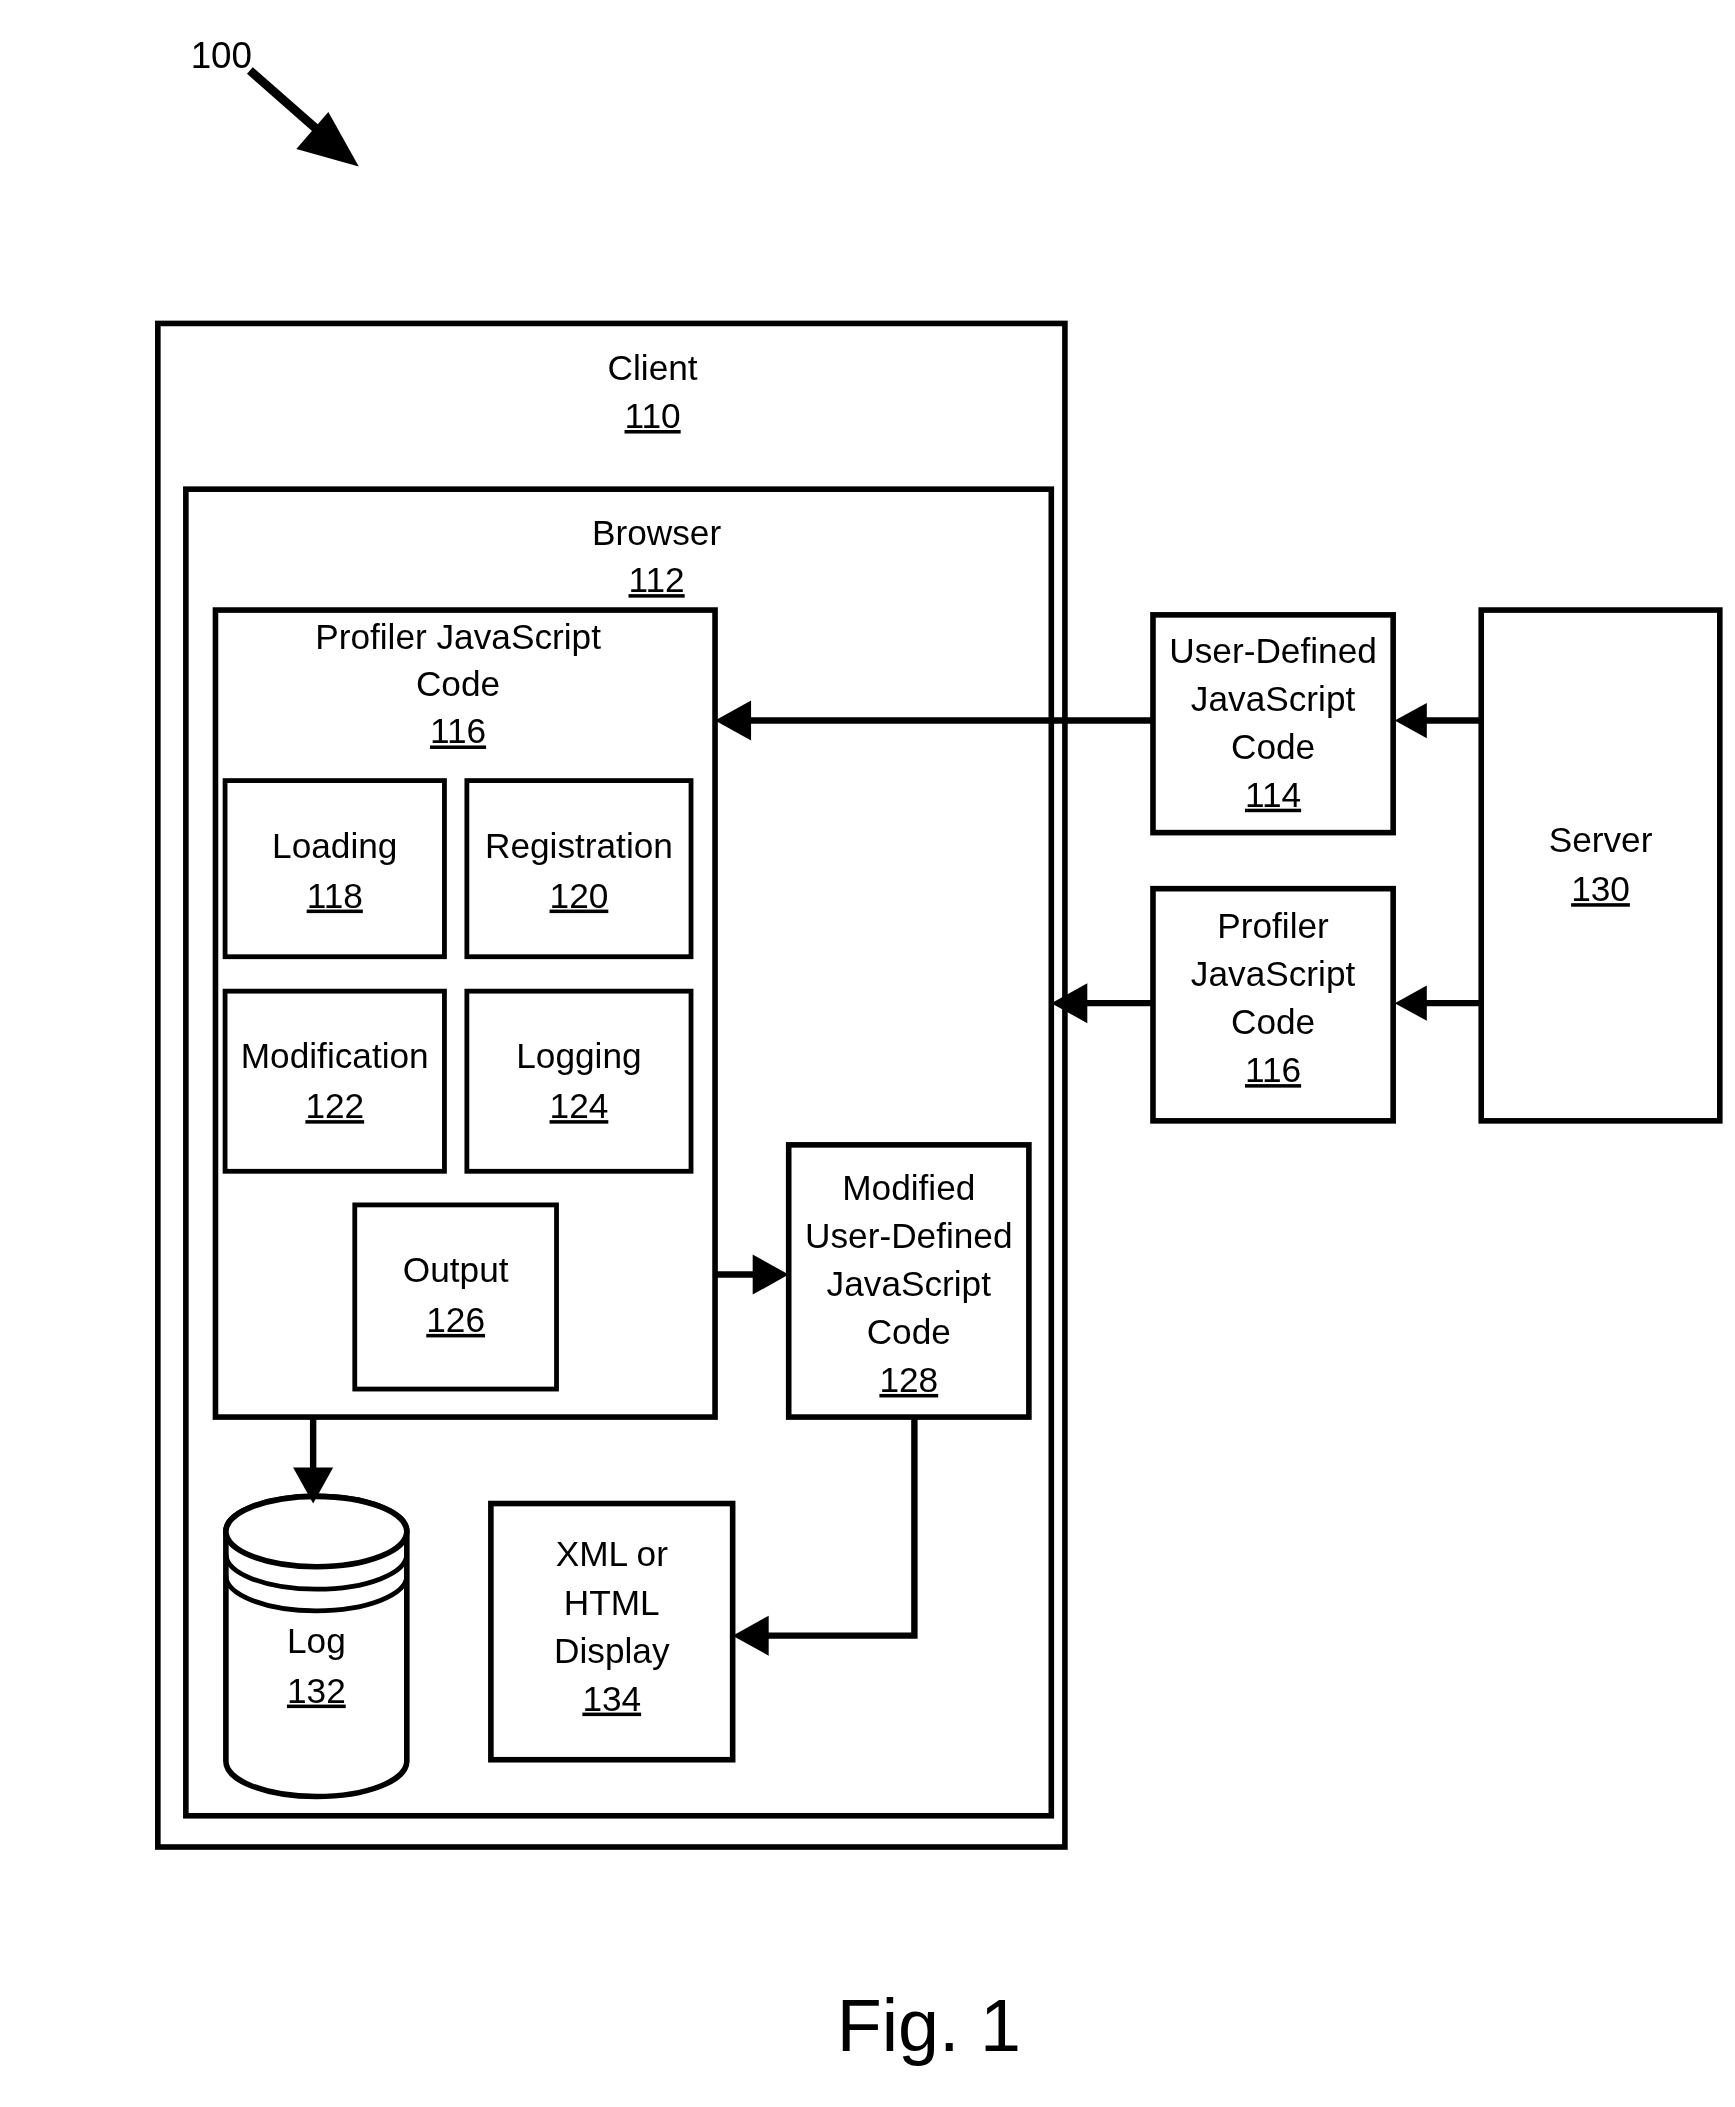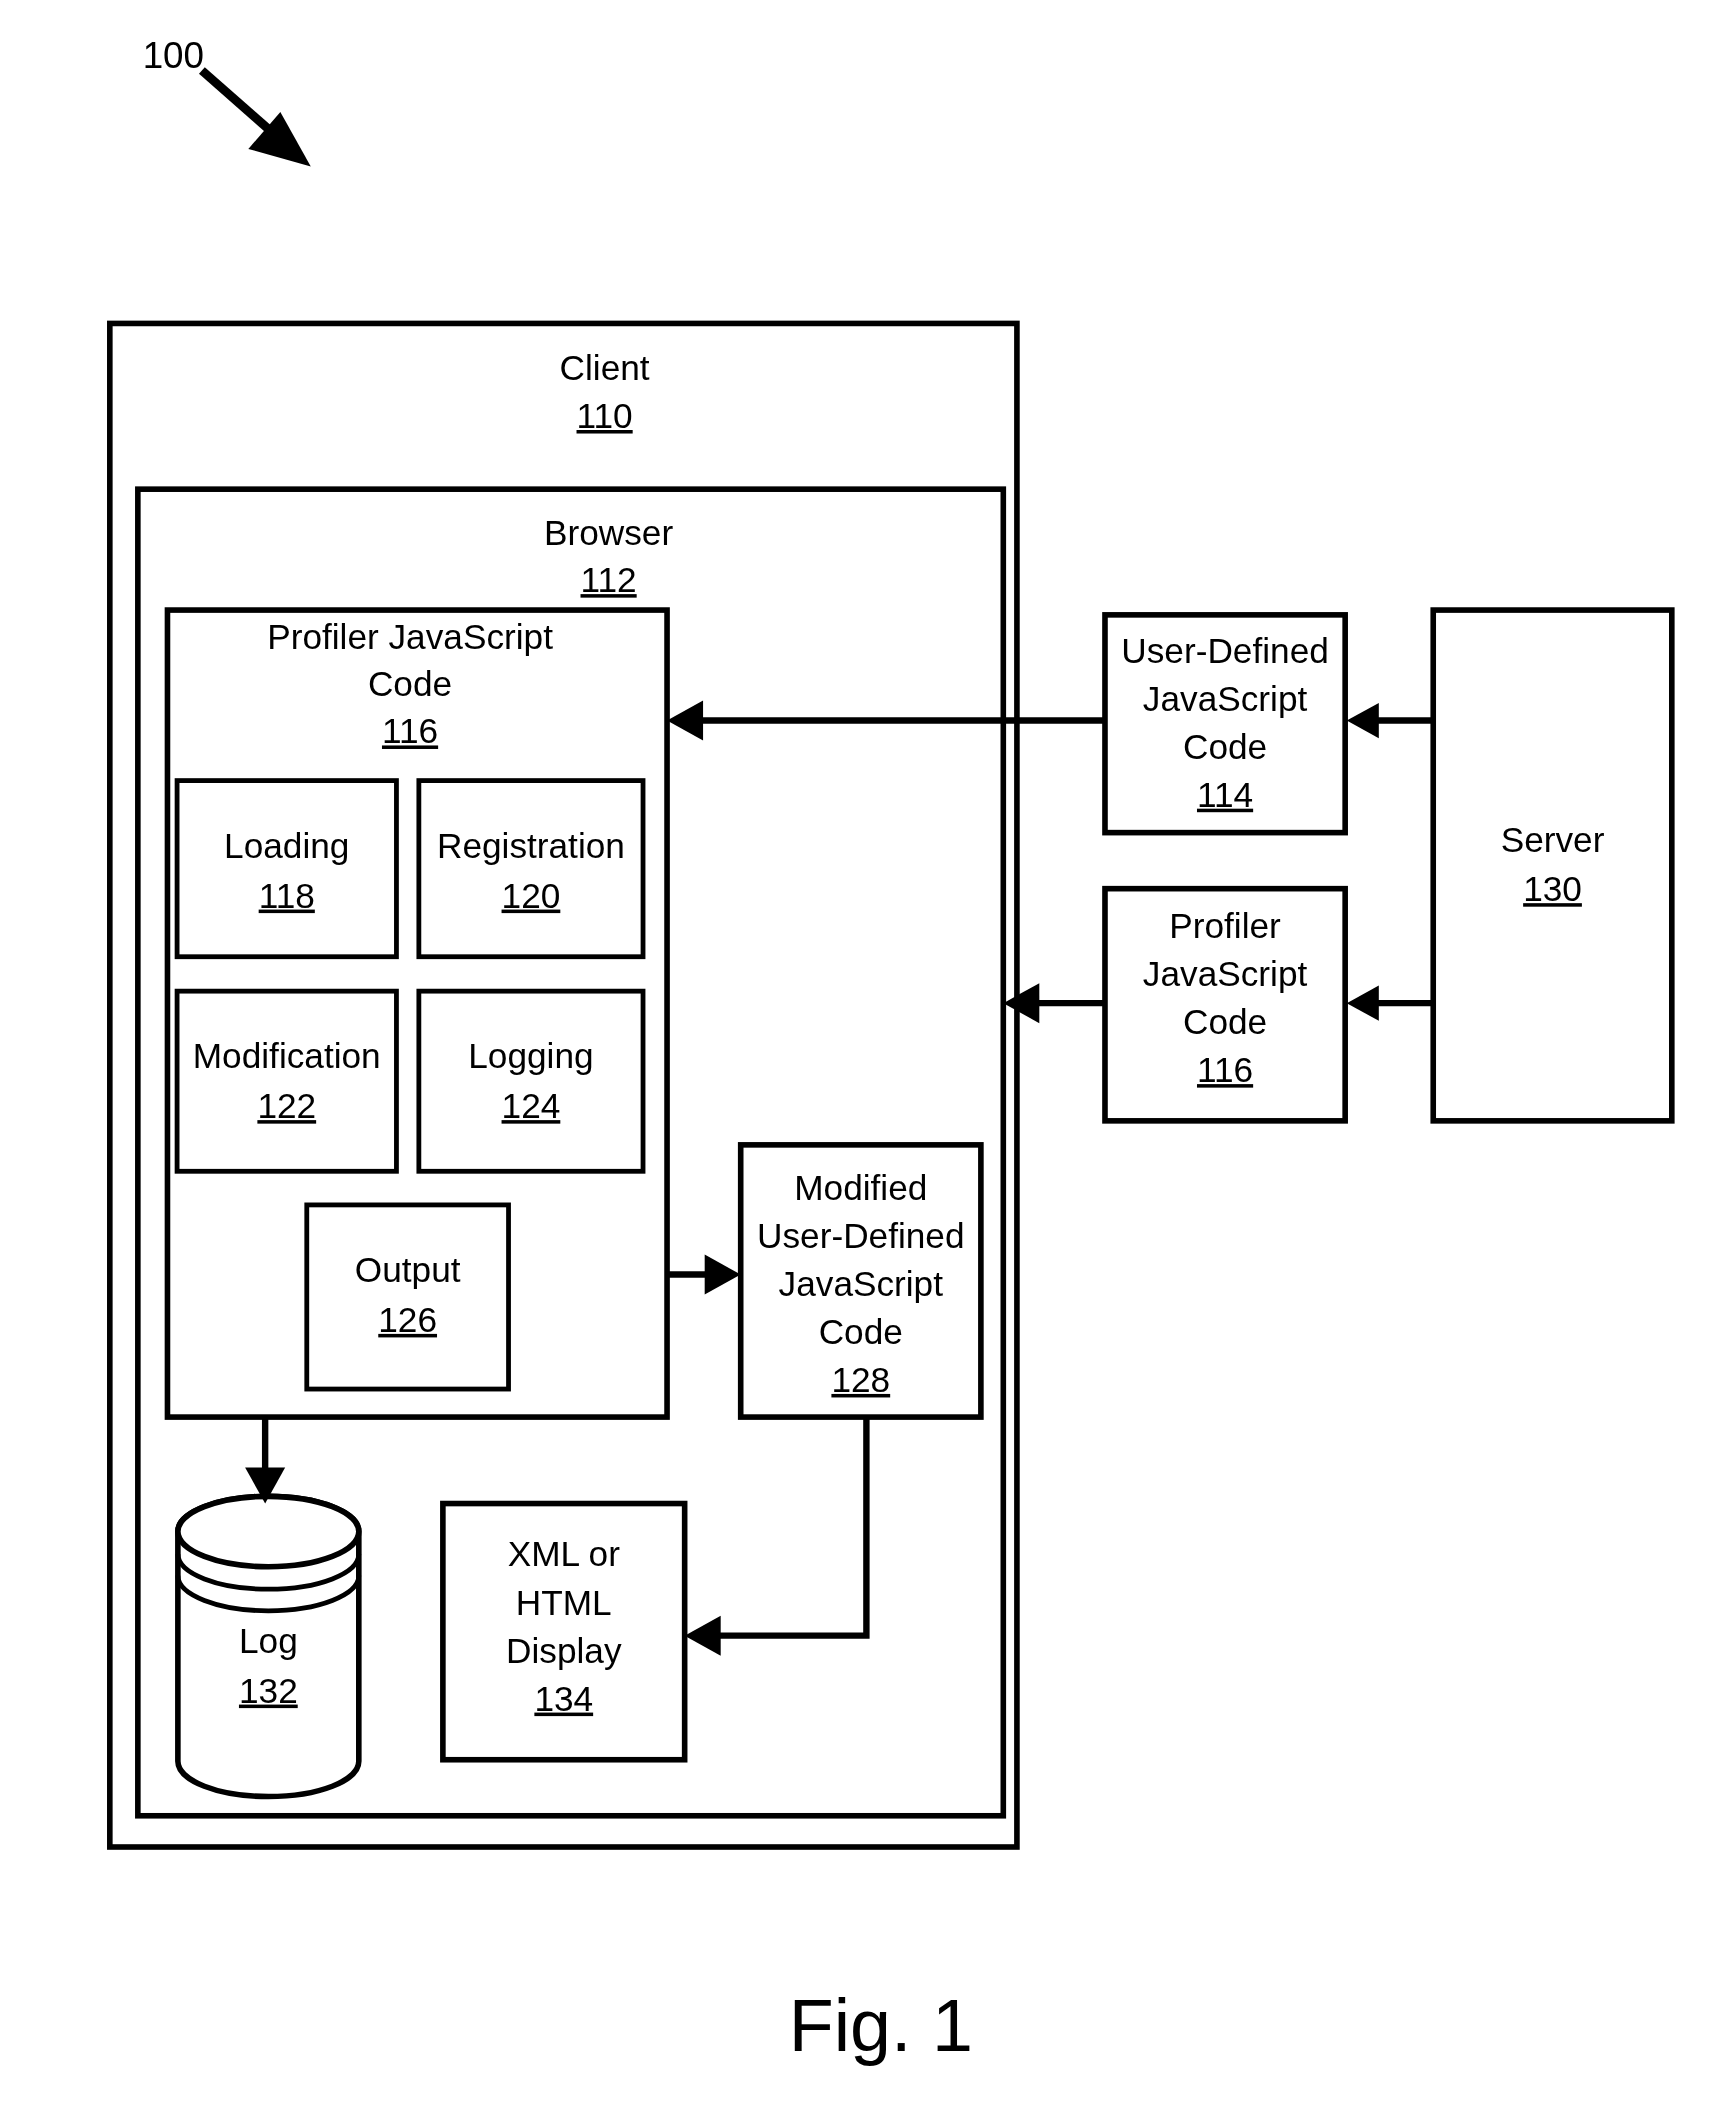--- a/index.html
+++ b/index.html
@@ -10,20 +10,21 @@
   body {
     width: 1736px;
     height: 2108px;
     font-family: "Liberation Sans", sans-serif;
     overflow: hidden;
   }
   #figure-root {
     position: relative;
     width: 1588px;
     height: 2108px;
+    padding-left: 48px;
   }
   svg#diagram {
     display: block;
     width: 1736px;
     height: 2108px;
   }
   .bx {
     fill: #ffffff;
     stroke: #000000;
     stroke-width: 7;

